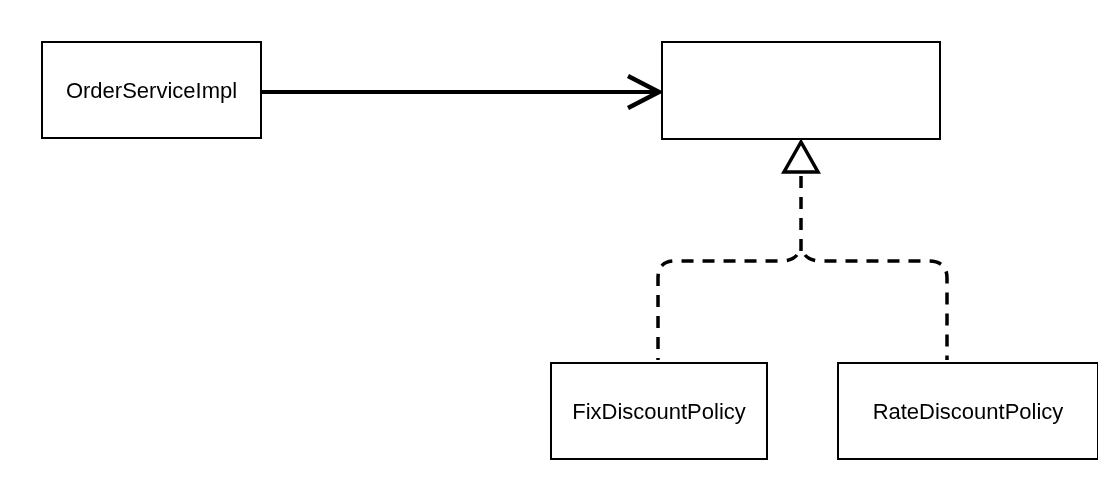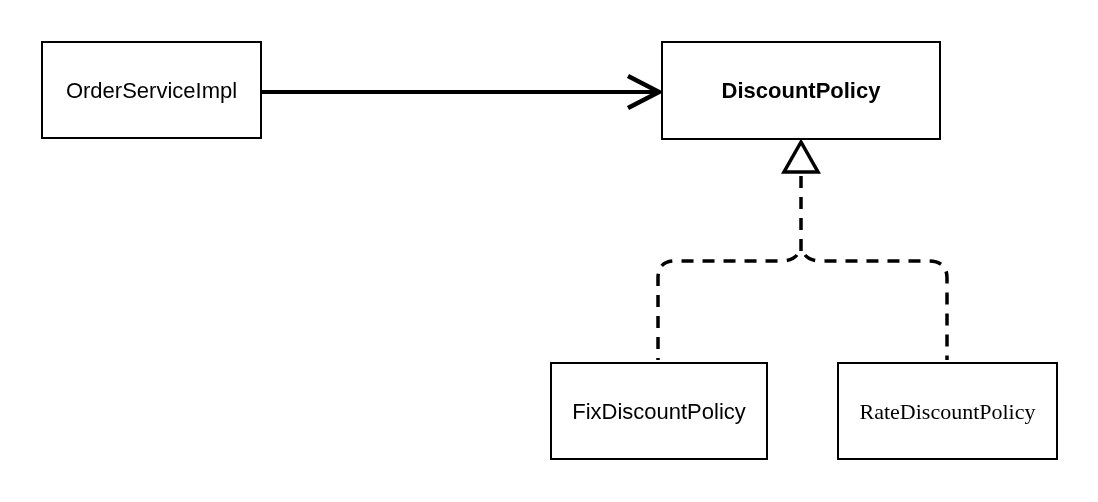--- a/index.html
+++ b/index.html
@@ -38,21 +38,21 @@
     align-items: center;
     justify-content: center;
     text-align: center;
     font-size: 22px;
     line-height: 27px;
     color: var(--text);
   }
   .node--order   { left: 41px;  top: 41px;  width: 221px; height: 98px; }
   .node--iface   { left: 661px; top: 41px;  width: 280px; height: 99px; }
   .node--fix     { left: 550px; top: 362px; width: 218px; height: 98px; }
-  .node--rate    { left: 837px; top: 362px; width: 221px; height: 98px; font-family: Liberation Serif, serif; }
+  .node--rate    { left: 837px; top: 362px; width: 262px; height: 98px; }
   .stereotype    { font-weight: 400; }
   .iface-name    { font-weight: 700; }
   svg line, svg path, svg polyline, svg polygon { stroke: var(--stroke); }
 </style>
 </head>
 <body>
 
 <div class="canvas">
 
   <svg class="connector-layer" viewBox="0 0 1098 502" xmlns="http://www.w3.org/2000/svg" aria-hidden="true">
@@ -69,21 +69,20 @@
     </g>
 
     <polygon points="801,142 784,172 818,172" fill="#ffffff" stroke-width="3.5"></polygon>
   </svg>
 
   <div class="node node--order">
     <span>OrderServiceImpl</span>
   </div>
 
   <div class="node node--iface">
-    <span class="iface-name">DiscountPolicy</span>
   </div>
 
   <div class="node node--fix">
     <span>FixDiscountPolicy</span>
   </div>
 
   <div class="node node--rate">
     <span>RateDiscountPolicy</span>
   </div>
 

